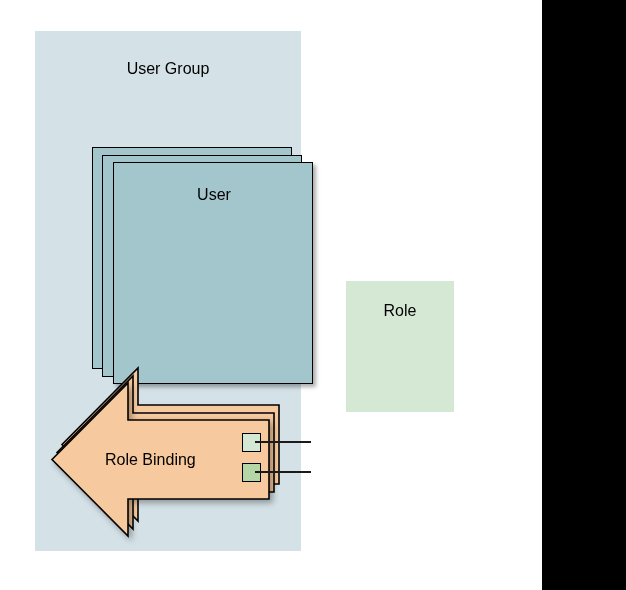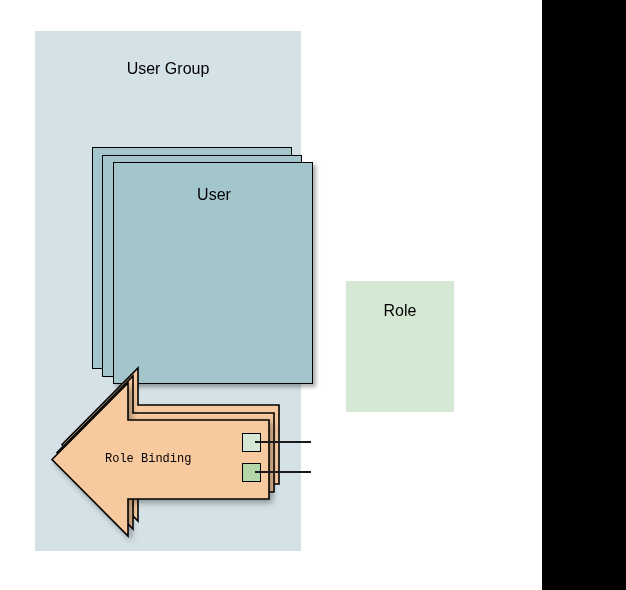--- a/index.html
+++ b/index.html
@@ -76,25 +76,24 @@
     stroke-width: 1.6;
     stroke-linejoin: miter;
   }
   #arrow-front .arrow-shape {
     filter: drop-shadow(3px 3px 3px rgba(0,0,0,0.35));
   }
   #role-binding-label {
     position: absolute;
     left: 105px;
     top: 450px;
-    font-size: 12px;
+    font-size: 16px;
     color: #000000;
     line-height: 19px;
     white-space: nowrap;
-    font-family: Liberation Mono, monospace;
   }
 
   
   .link-swatch {
     position: absolute;
     width: 19px;
     height: 19px;
     border: 1.6px solid #000000;
     box-sizing: border-box;
   }

